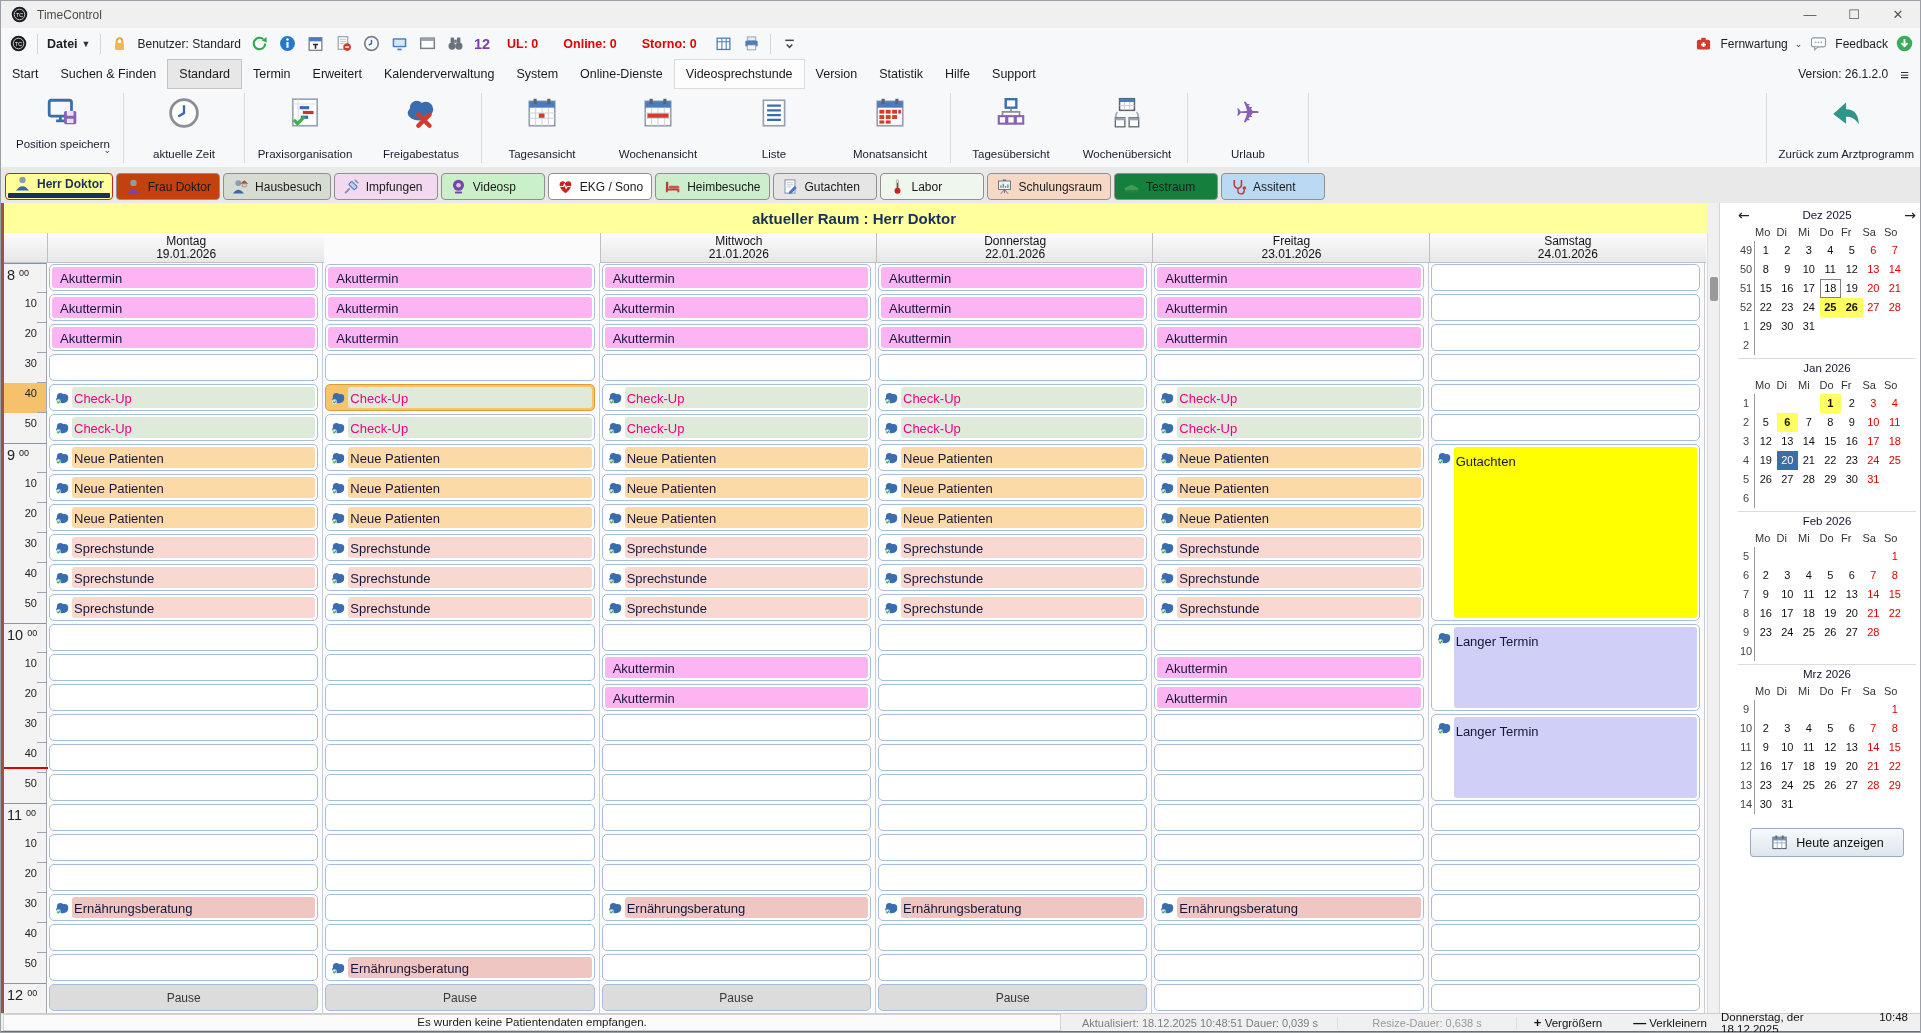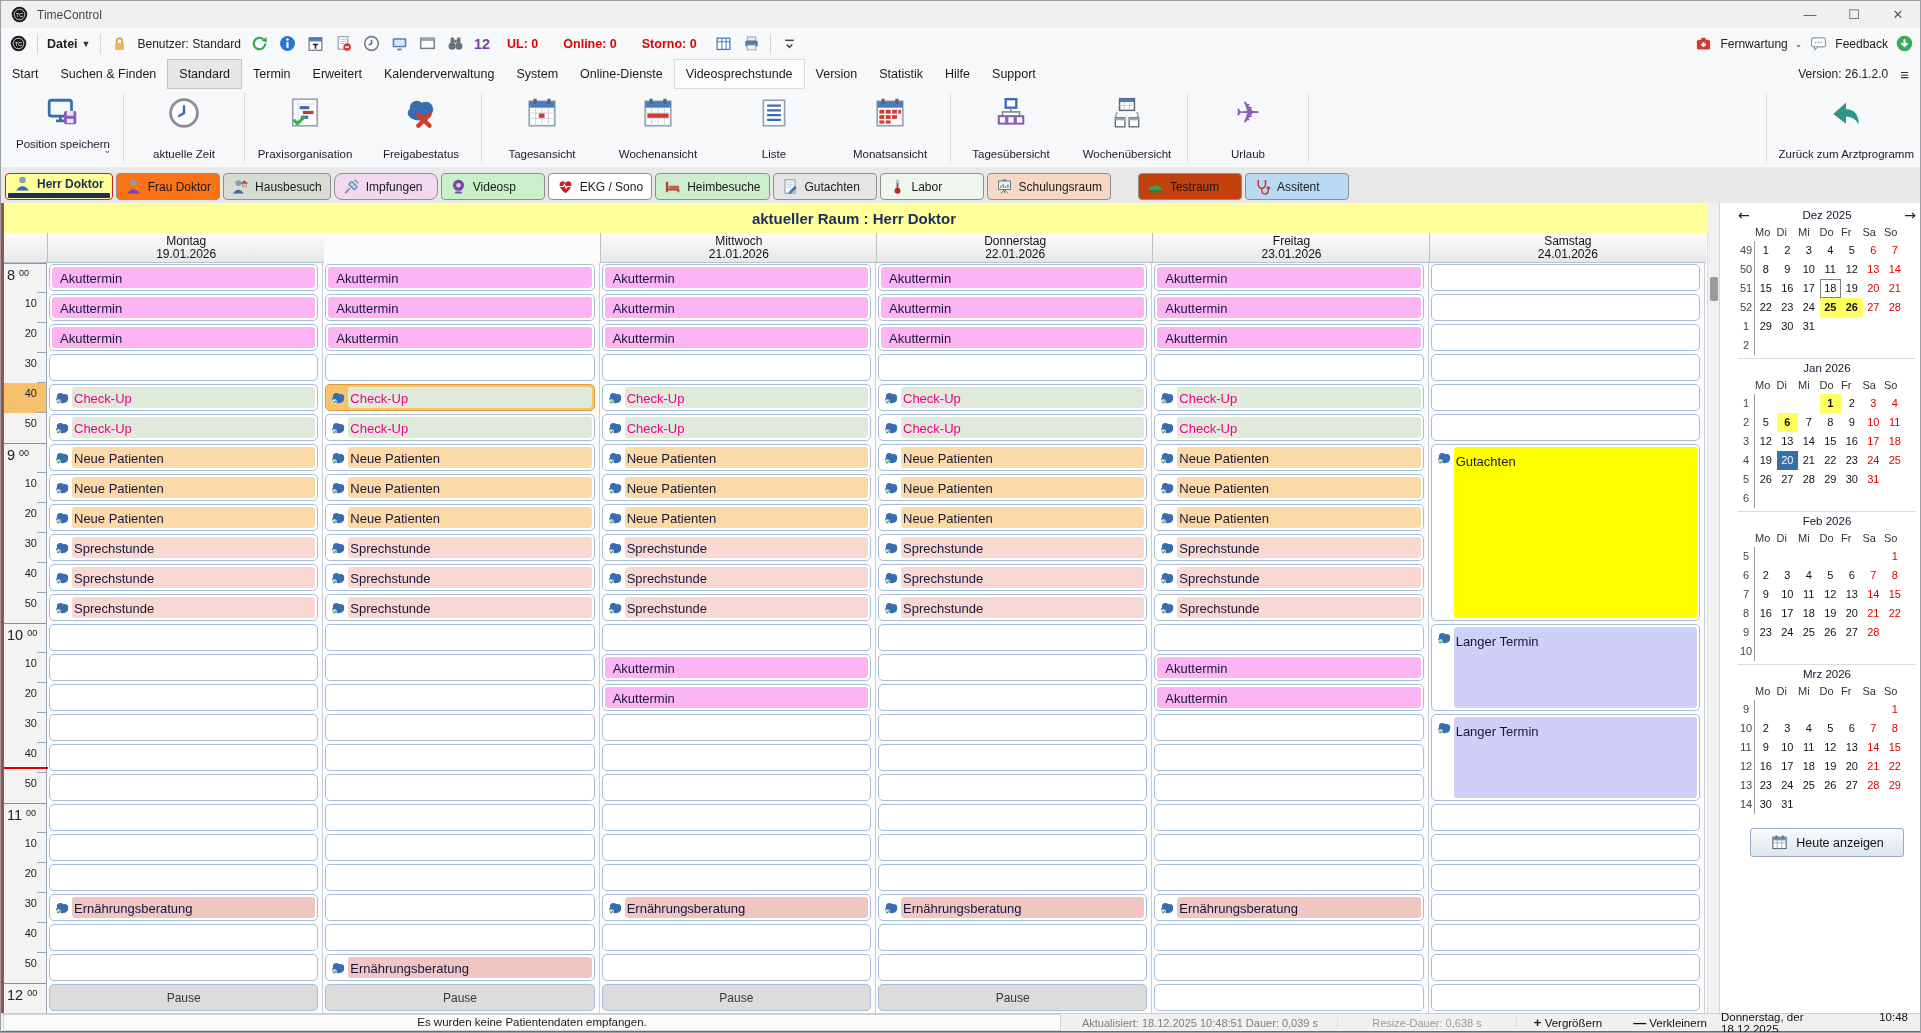--- a/index.html
+++ b/index.html
@@ -436,41 +436,41 @@
 <div id="tabsrow" class="abs">
     <div class="rtab selected" style="background: rgb(255, 255, 154);">
       <span class="tic">
         <svg viewBox="0 0 16 16" width="17" height="17">
           <circle cx="8" cy="4.6" r="3" fill="#8d9bb0"></circle>
           <path d="M1.8 14.6Q8 6.6 14.2 14.6z" fill="#3a66b0"></path>
         </svg>
       </span>
       <span>Herr Doktor</span>
     </div>
-    <div class="rtab" style="background: #f97316;">
+    <div class="rtab" style="background: #c2410c;">
       <span class="tic">
         <svg viewBox="0 0 16 16" width="17" height="17">
           <circle cx="8" cy="4.6" r="3" fill="#8d9bb0"></circle>
           <path d="M1.8 14.6Q8 6.6 14.2 14.6z" fill="#7b44a8"></path>
         </svg>
       </span>
       <span>Frau Doktor</span>
     </div>
     <div class="rtab" style="background: rgb(214, 220, 210);">
       <span class="tic">
         <svg viewBox="0 0 16 16" width="17" height="17">
           <circle cx="6" cy="4.8" r="2.8" fill="#8d9bb0"></circle>
           <path d="M.8 14.6Q6 7.4 11.2 14.6z" fill="#3a66b0"></path>
           <path d="M11.5 2.2l3.8 3.2h-7.6z" fill="#b04a42"></path>
           <rect x="9.6" y="5.4" width="3.8" height="3" fill="#d8cab8" stroke="#8a7a68" stroke-width=".5"></rect>
         </svg>
       </span>
       <span>Hausbesuch</span>
     </div>
-    <div class="rtab" style="background: rgb(242, 217, 240); border-radius: 8px;">
+    <div class="rtab" style="background: rgb(242, 217, 240);">
       <span class="tic">
         <svg viewBox="0 0 16 16" width="17" height="17">
           <path d="M2 14.2l4.4-4.4" stroke="#7d8ea3" stroke-width="1.6"></path>
           <rect x="5.6" y="5" width="7.6" height="4.2" rx="1" fill="#bcd0ec" stroke="#4a78c0" stroke-width="1" transform="rotate(45 9.4 7.1)"></rect>
           <path d="M11 1.6l3.4 3.4" stroke="#7d8ea3" stroke-width="1.4"></path>
         </svg>
       </span>
       <span>Impfungen</span>
     </div>
     <div class="rtab" style="background: rgb(201, 240, 201);">
@@ -526,21 +526,21 @@
       <span class="tic">
         <svg viewBox="0 0 16 16" width="17" height="17">
           <rect x="6.4" y="1.4" width="3.2" height="1.4" fill="#667482"></rect>
           <rect x="2.4" y="2.8" width="11.2" height="8" fill="#eef2f6" stroke="#667482" stroke-width=".9"></rect>
           <path d="M4.6 9.2V7M6.8 9.2V5.4M9 9.2V7.6M11.2 9.2V6" stroke="#3f9e4f" stroke-width="1.2"></path>
           <path d="M8 10.8l-3.4 4M8 10.8l3.4 4M8 10.8v3.4" stroke="#667482" stroke-width=".9"></path>
         </svg>
       </span>
       <span>Schulungsraum</span>
     </div>
-    <div class="rtab" style="background: #c2410c; margin-left: 24px;">
+    <div class="rtab" style="background: #15803d;">
       <span class="tic">
         <svg viewBox="0 0 16 16" width="17" height="17">
           <path d="M1.8 9.2L8 6.4l6.2 2.8v2H1.8z" fill="#3d9e55"></path>
           <rect x="1.8" y="11.2" width="12.4" height="2.4" fill="#2e7d44"></rect>
         </svg>
       </span>
       <span>Testraum</span>
     </div>
     <div class="rtab" style="background: rgb(186, 218, 243);">
       <span class="tic">

